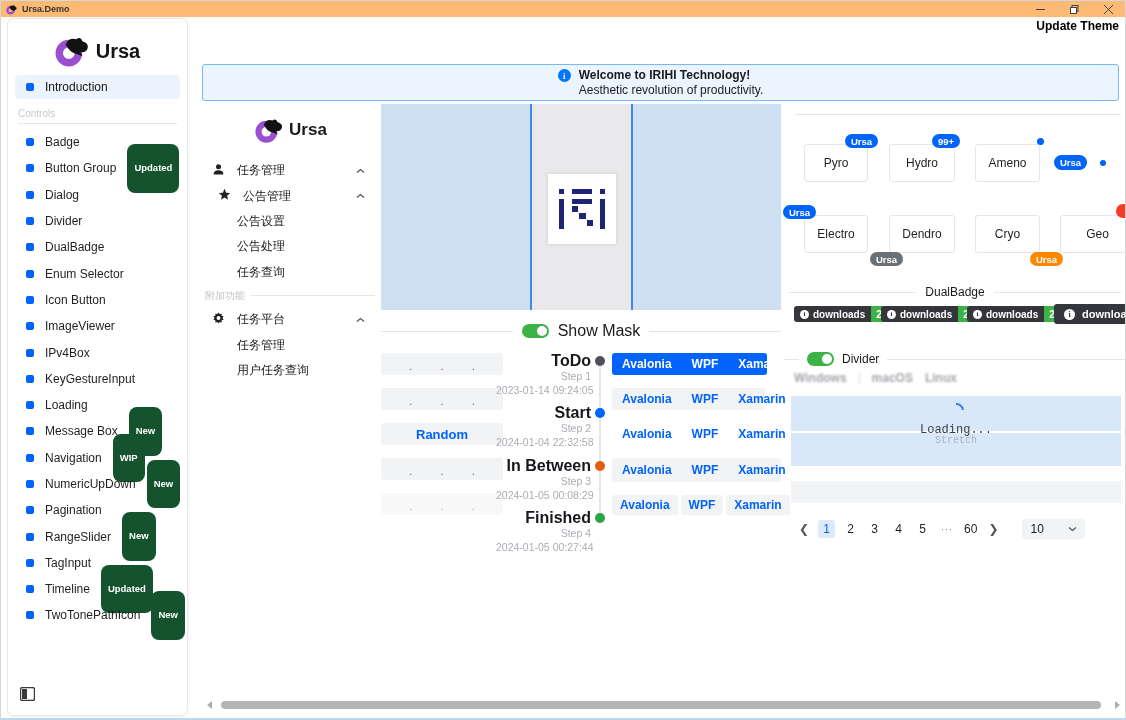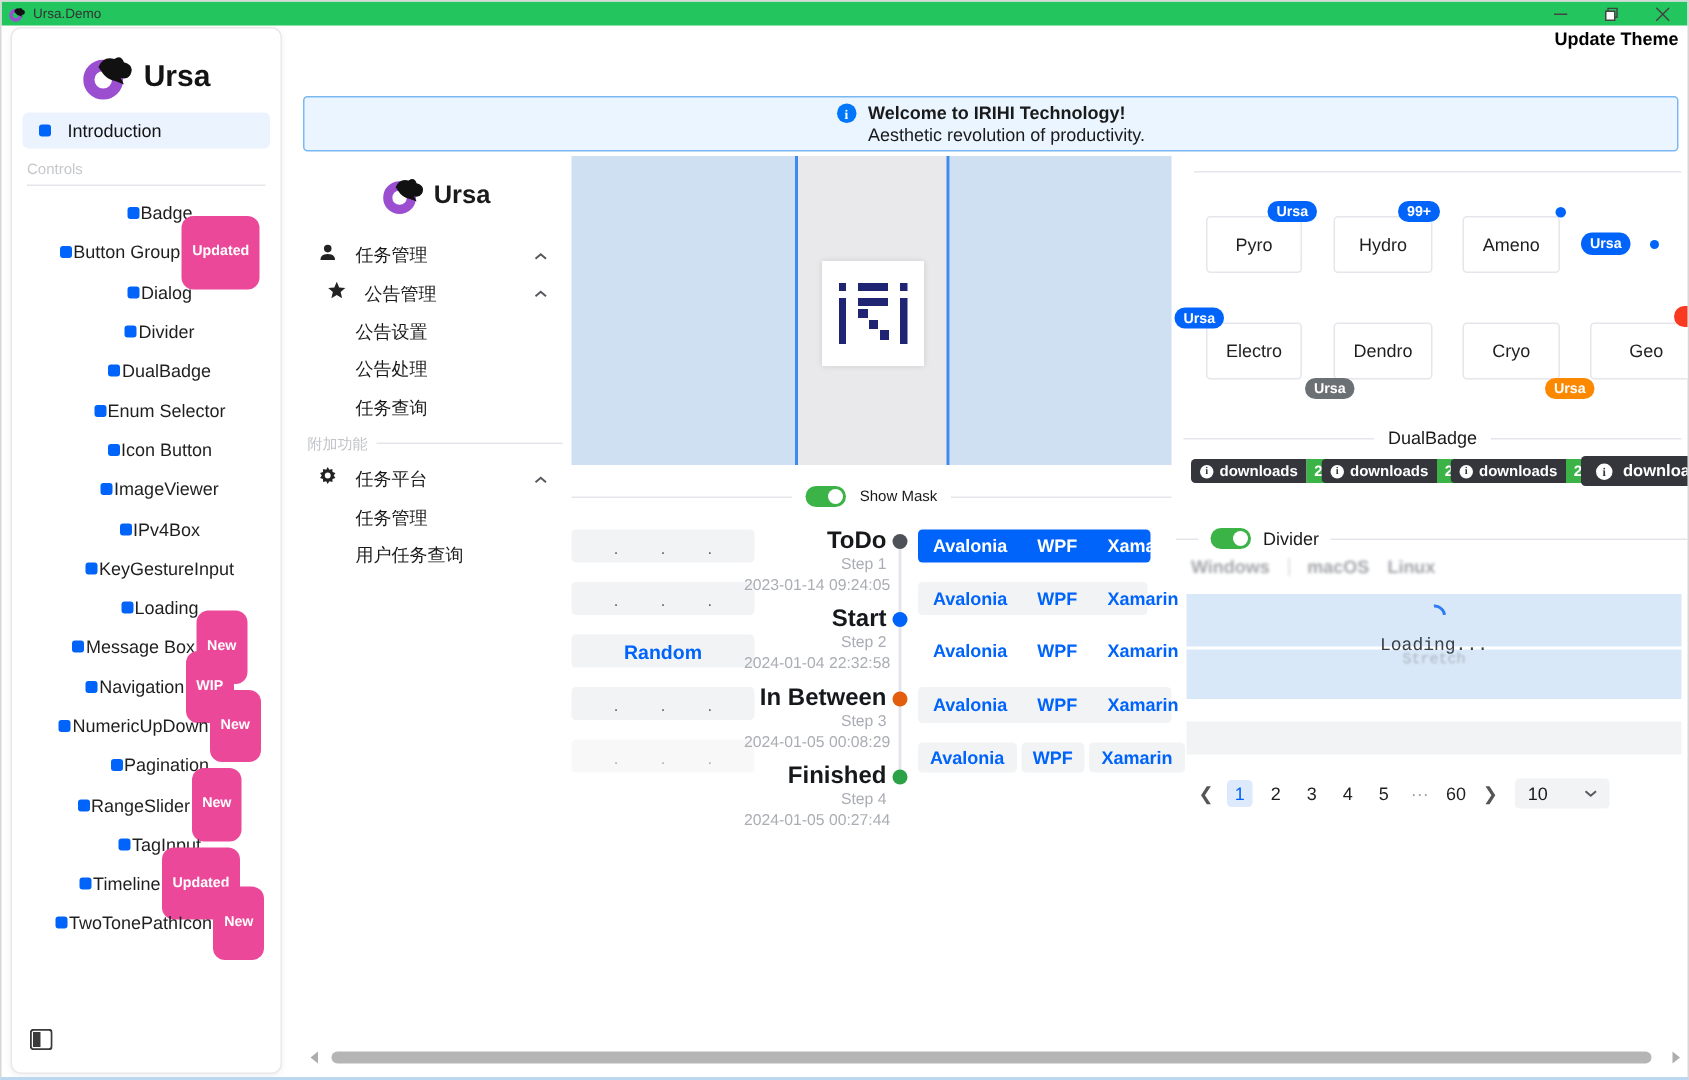--- a/index.html
+++ b/index.html
@@ -1,40 +1,40 @@
 <!DOCTYPE html>
 <html><head>
 <meta charset="utf-8">
 <style>
   * { margin:0; padding:0; box-sizing:border-box; }
   html,body { width:1126px; height:720px; overflow:hidden; }
   body { font-family:"Liberation Sans", sans-serif; background:#fff; color:#1a1a1a; }
   .app { position:relative; width:1126px; height:720px; background:#fff; border:1px solid #d7d7d7; border-bottom:2px solid #bcd8f0; overflow:hidden; }
 
   
-  .titlebar { position:absolute; left:0; top:0; width:100%; height:16px; background:#22c55e; display:flex; align-items:center; }
+  .titlebar { position:absolute; left:0; top:0; width:100%; height:16px; background:#fdba74; display:flex; align-items:center;font-weight:bold; }
   .titlebar .app-title { font-size:9px; color:#333; margin-left:5px; }
   .win-controls { position:absolute; right:0; top:0; height:16px; display:flex; }
   .win-btn { width:34px; height:16px; display:flex; align-items:center; justify-content:center; color:#444; }
   .win-btn svg { display:block; }
 
   .update-theme { position:absolute; top:18px; right:6px; color:#000000; font-weight:bold; font-size:12px; cursor:pointer; }
 
   
   .sidebar { position:absolute; left:6px; top:17px; width:181px; height:698px; background:#fff; border:1px solid #e9e9e9; border-radius:7px; box-shadow:0 1px 4px rgba(0,0,0,.06); }
   .sb-logo { display:flex; align-items:center; justify-content:center; gap:7px; margin-top:12px; height:40px; }
   .sb-logo .logo-text { font-size:20px; font-weight:bold; color:#141414; }
   .sb-selected { margin:4px 7px 0 7px; height:24px; background:#EBF3FE; border-radius:4px; display:flex; align-items:center; gap:11px; padding-left:11px; }
   .sq-dot { width:8px; height:8px; background:#0064FA; border-radius:2px; flex:0 0 auto; }
   .sb-selected span { font-size:12px; color:#141414; }
   .sb-group { margin:9px 10px 0 10px; font-size:10px; color:#c6c8cc; border-bottom:1px solid #e5e6eb; padding-bottom:4px; }
   .sb-list { margin-top:5px; }
-  .sb-item { height:26.3px; display:flex; align-items:center; gap:1px; padding-left:18px; cursor:pointer;justify-content:center; }
+  .sb-item { height:26.3px; display:flex; align-items:center; gap:11px; padding-left:18px; cursor:pointer; }
   .sb-item span.lbl { font-size:12px; color:#1f1f1f; }
-  .nav-badge { background:#ec4899; color:#fff; font-size:9.5px; font-weight:bold; border-radius:8px; padding:19px 7px; line-height:1.1; }
+  .nav-badge { background:#14532d; color:#fff; font-size:9.5px; font-weight:bold; border-radius:8px; padding:19px 7px; line-height:1.1; }
   .sb-collapse { position:absolute; left:12px; bottom:10px; cursor:pointer; }
 
   
   .banner { position:absolute; left:201px; top:63px; width:917px; height:37px; background:#EAF5FF; border:1px solid #7AB8F2; border-radius:3px; display:flex; align-items:center; justify-content:center; }
   .banner-inner { display:flex; gap:8px; align-items:flex-start; }
   .info-icon { width:13px; height:13px; border-radius:50%; background:#0077FA; color:#fff; font-size:9px; font-weight:bold; display:flex; align-items:center; justify-content:center; margin-top:1px; font-family:"Liberation Serif", serif; }
   .banner-title { font-size:12px; font-weight:bold; line-height:15px; }
   .banner-sub { font-size:12px; line-height:14px; }
 
   
@@ -54,21 +54,21 @@
   
   .viewer { position:absolute; left:380px; top:103px; width:400px; height:206px; display:flex; }
   .v-mask { background:#CEE0F2; height:100%; }
   .v-strip { background:#E9E9EB; height:100%; position:relative; border-left:2px solid #3D8AF0; border-right:2px solid #3D8AF0; }
   .v-photo { position:absolute; left:50%; top:70px; transform:translateX(-50%); width:68px; height:70px; background:#fff; box-shadow:0 0 4px rgba(0,0,0,.12); display:flex; align-items:center; justify-content:center; }
 
   .showmask { position:absolute; left:380px; top:322px; width:400px; height:16px; display:flex; align-items:center; gap:9px; }
   .h-line { flex:1; height:1px; background:#e5e6eb; }
   .toggle { width:27px; height:14px; border-radius:8px; background:#3BB346; position:relative; cursor:pointer; flex:0 0 auto; }
   .toggle::after { content:""; position:absolute; right:2px; top:2px; width:10px; height:10px; background:#fff; border-radius:50%; }
-  .showmask .t-lbl { font-size:10px; color:#1a1a1a; }
+  .showmask .t-lbl { font-size:16px; color:#1a1a1a; }
 
   
   .ipv4col { position:absolute; left:380px; top:352px; width:122px; }
   .ip-box { height:22px; background:#F2F3F5; border-radius:3px; margin-bottom:13px; display:flex; align-items:center; justify-content:space-evenly; cursor:text; }
   .ip-box i { font-style:normal; font-size:11px; color:#5f6268; transform:translateY(2px); }
   .ip-box.dim { opacity:.5; }
   .random-btn { height:22px; background:#F2F3F5; border-radius:3px; margin-bottom:13px; display:flex; align-items:center; justify-content:center; color:#0064FA; font-weight:bold; font-size:13px; cursor:pointer; }
 
   
   .tl { position:absolute; left:495px; top:352px; width:95px; }
@@ -131,21 +131,21 @@
   .load-txt { font-size:12px; color:#3a3f45; margin-top:0px; }
   .behind-txt { font-size:10px; color:#6b7075; opacity:.45; filter:blur(.7px); margin-top:-2px; }
 
   .gray-row { position:absolute; left:10px; right:6px; top:372px; height:22px; background:#F2F3F5; }
 
   .pager { position:absolute; left:16px; top:410px; height:20px; display:flex; align-items:center; gap:7px; }
   .pg-arrow { color:#555; font-size:12px; cursor:pointer; padding:0 2px; }
   .pg-num { min-width:17px; height:18px; display:flex; align-items:center; justify-content:center; font-size:12px; color:#1f1f1f; border-radius:3px; cursor:pointer; padding:0 2px; }
   .pg-num.cur { background:#DCEAFB; color:#0064FA; }
   .pg-num.ellipsis { color:#9b9da3; cursor:default; }
-  .pg-size { height:20px; background:#F2F3F5; border-radius:3px; display:flex; align-items:center; gap:24px; padding:0 8px; font-size:12px; cursor:pointer; margin-left:3px; }
+  .pg-size { height:20px; background:#F2F3F5; border-radius:3px; display:flex; align-items:center; gap:24px; padding:0 8px; font-size:12px; cursor:pointer; margin-left:15px; }
 
   
   .hscroll { position:absolute; left:200px; right:0; top:699px; height:10px; }
   .hs-thumb { position:absolute; left:20px; width:880px; top:1px; height:8px; background:#b5b5b5; border-radius:4px; cursor:grab; }
   .hs-arrow { position:absolute; top:1px; width:0; height:0; border-style:solid; cursor:pointer; }
   .hs-left { left:6px; border-width:4px 5px 4px 0; border-color:transparent #adadad transparent transparent; }
   .hs-right { right:5px; border-width:4px 0 4px 5px; border-color:transparent transparent transparent #adadad; }
 
   .chev svg, .chevdn svg { display:block; }
 </style>

